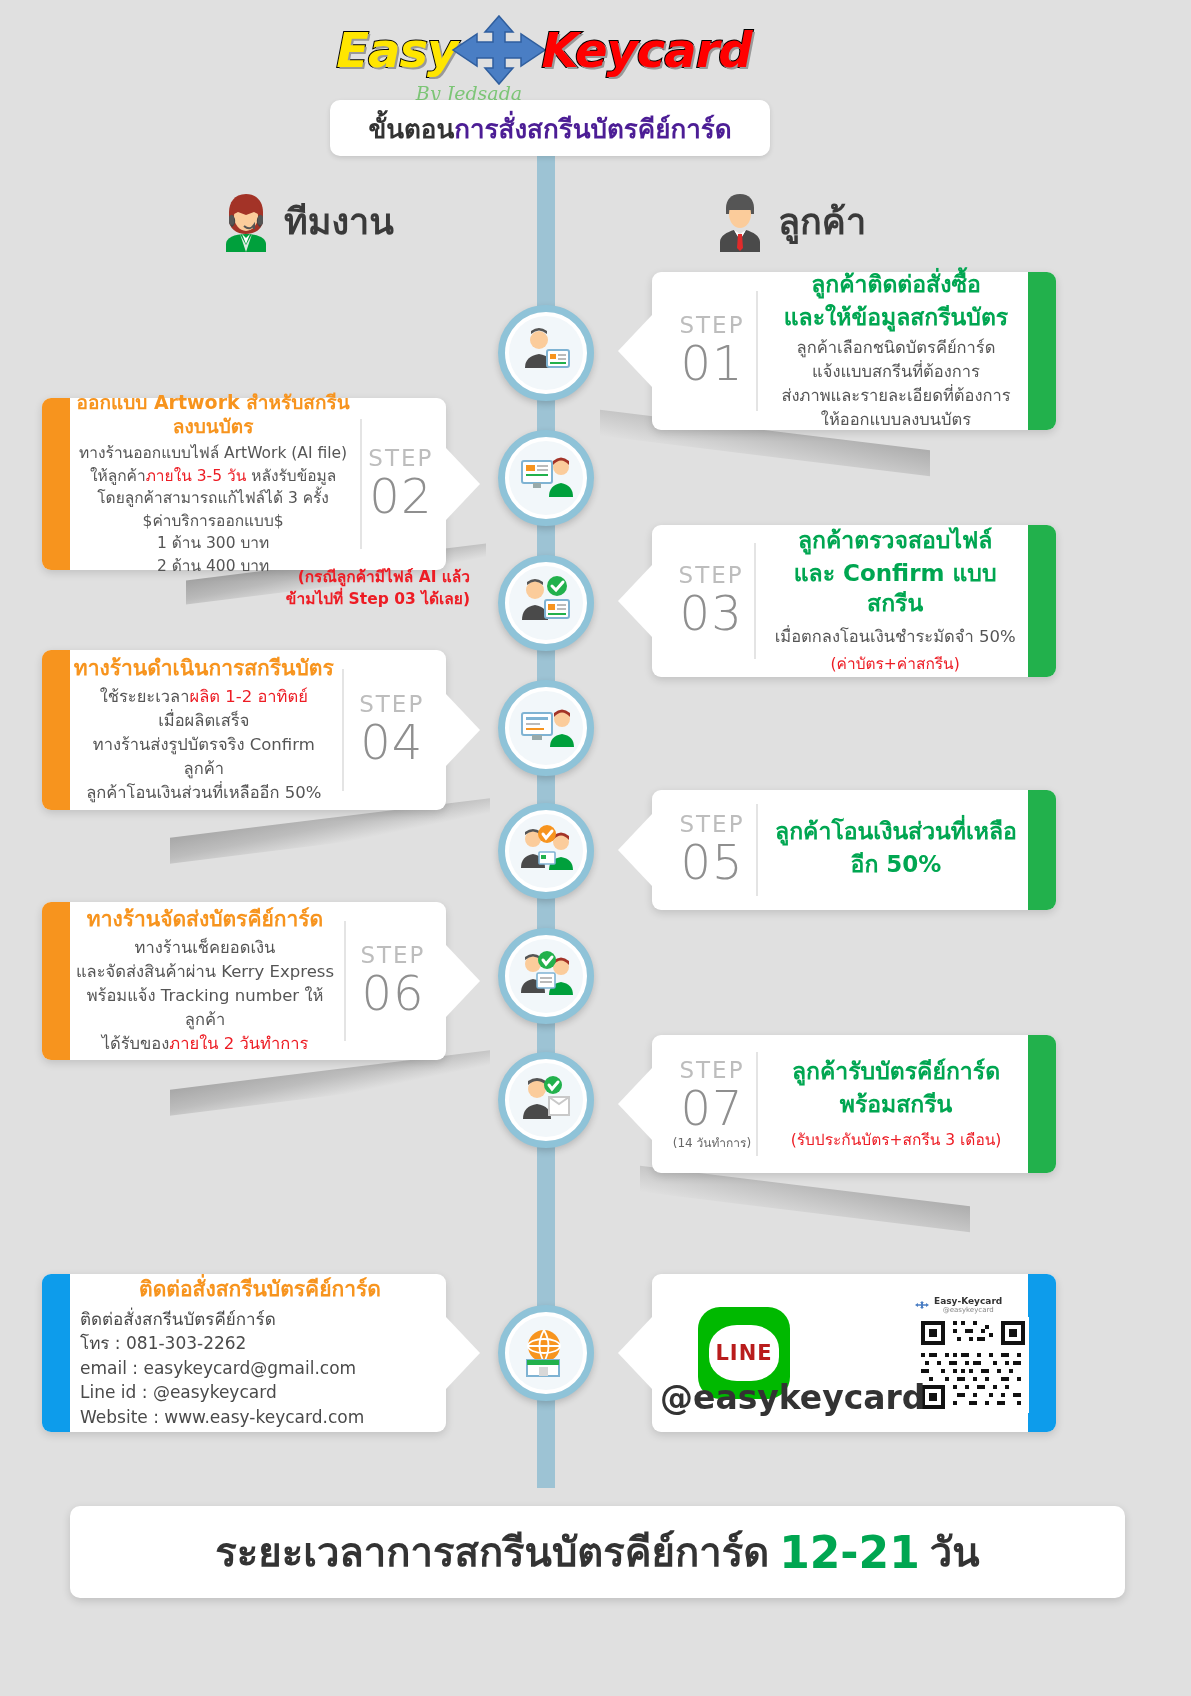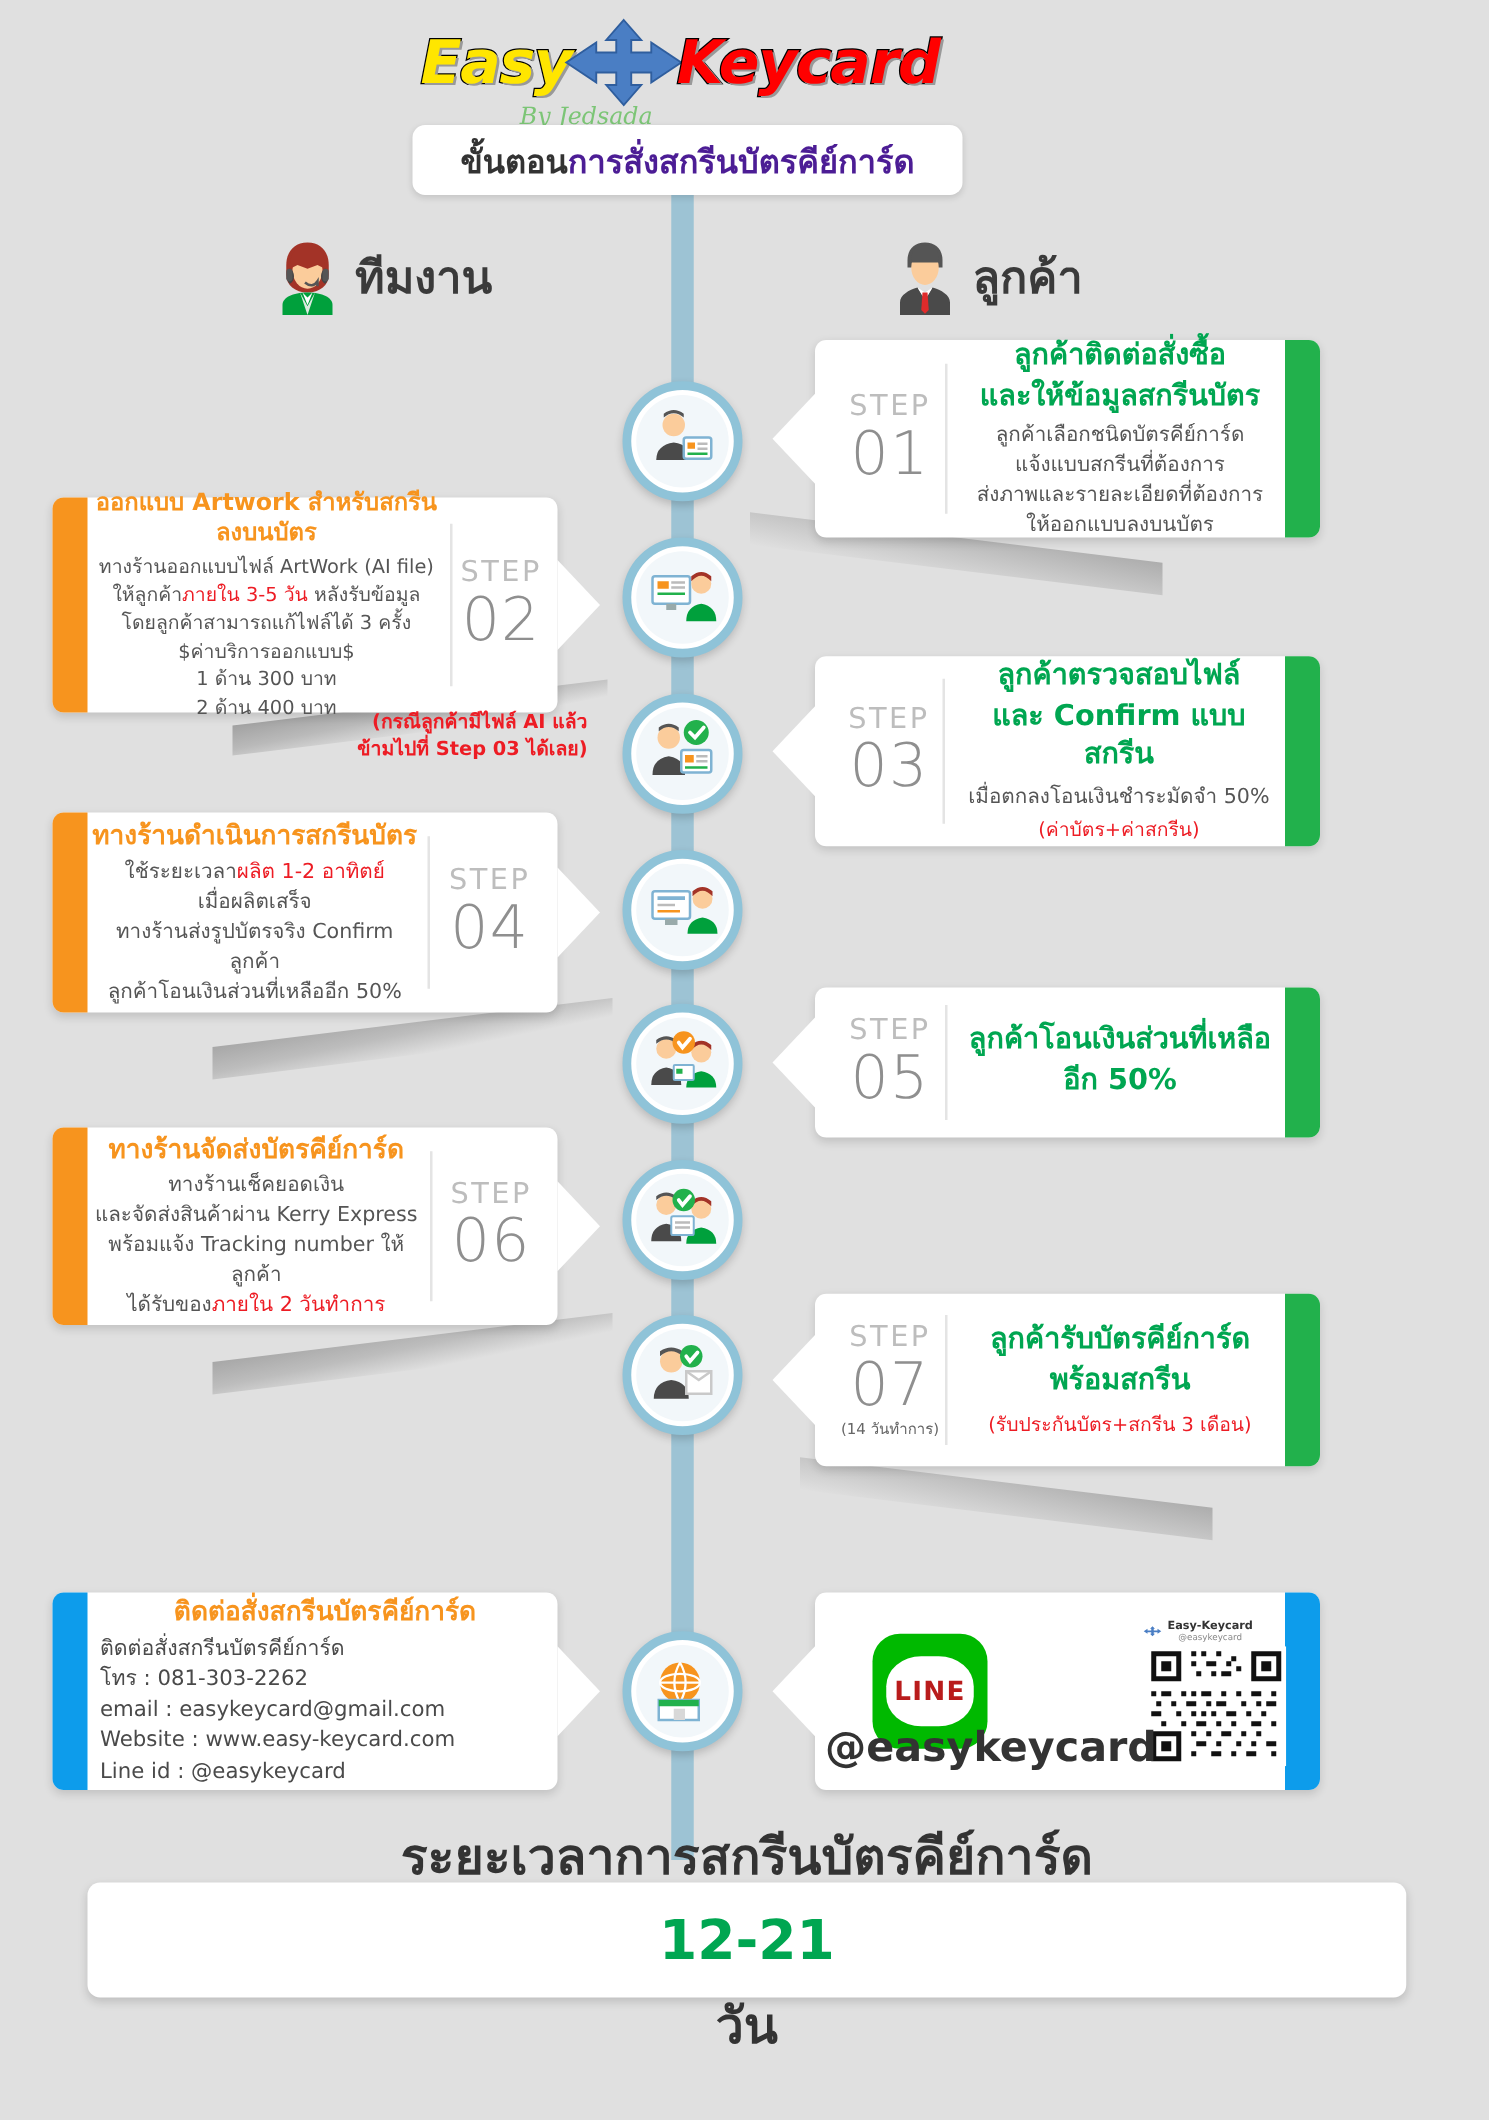--- a/index.html
+++ b/index.html
@@ -178,21 +178,20 @@
   .qr-head-sub { font-size: 7px; color: #888; }
   .qr-img { width: 112px; height: 96px; }
 
   
   .footer {
     position: absolute; left: 70px; top: 1506px; width: 1055px; height: 92px;
     background: #ffffff; border-radius: 10px;
     box-shadow: 0 3px 8px rgba(0,0,0,.15);
     display: flex; align-items: center; justify-content: center; gap: 10px;
     z-index: 6;
-    flex-direction: column;
   }
   .footer .f1 { font-size: 40px; font-weight: bold; color: #333; }
   .footer .f2 { font-size: 44px; font-weight: bold; color: #00a651; }
   .footer .f3 { font-size: 40px; font-weight: bold; color: #333; }
 
   .contact-line { font-size: 17px; color: #4a4a4a; line-height: 1.45; text-align: left; }
   .contact-head-sm { font-size: 17px; color: #4a4a4a; line-height: 1.45; text-align: left; font-weight: normal; }
 </style>
 </head>
 <body>
@@ -505,22 +504,22 @@
 
 <div class="card card-left" style="top:1274px; height:158px;">
   <div class="notch notch-right"></div>
   <div class="bar bar-blue"></div>
   <div class="card-inner">
     <div class="lc-text" style="padding-left:38px; text-align:left;">
       <div class="h-orange" style="text-align:center;">ติดต่อสั่งสกรีนบัตรคีย์การ์ด</div>
       <div class="contact-head-sm">ติดต่อสั่งสกรีนบัตรคีย์การ์ด</div>
       <div class="contact-line">โทร : 081-303-2262</div>
       <div class="contact-line">email : easykeycard@gmail.com</div>
+      <div class="contact-line">Line id : @easykeycard</div>
       <div class="contact-line">Website : www.easy-keycard.com</div>
-      <div class="contact-line">Line id : @easykeycard</div>
     </div>
   </div>
 </div>
 
 <div class="line-card">
   <div class="notch notch-left"></div>
   <div class="bar bar-blue" style="left:auto; right:0; border-radius:0 9px 9px 0; background:#0d9ceb;"></div>
   <div class="line-badge">
     <div class="bubble">LINE</div>
   </div>

